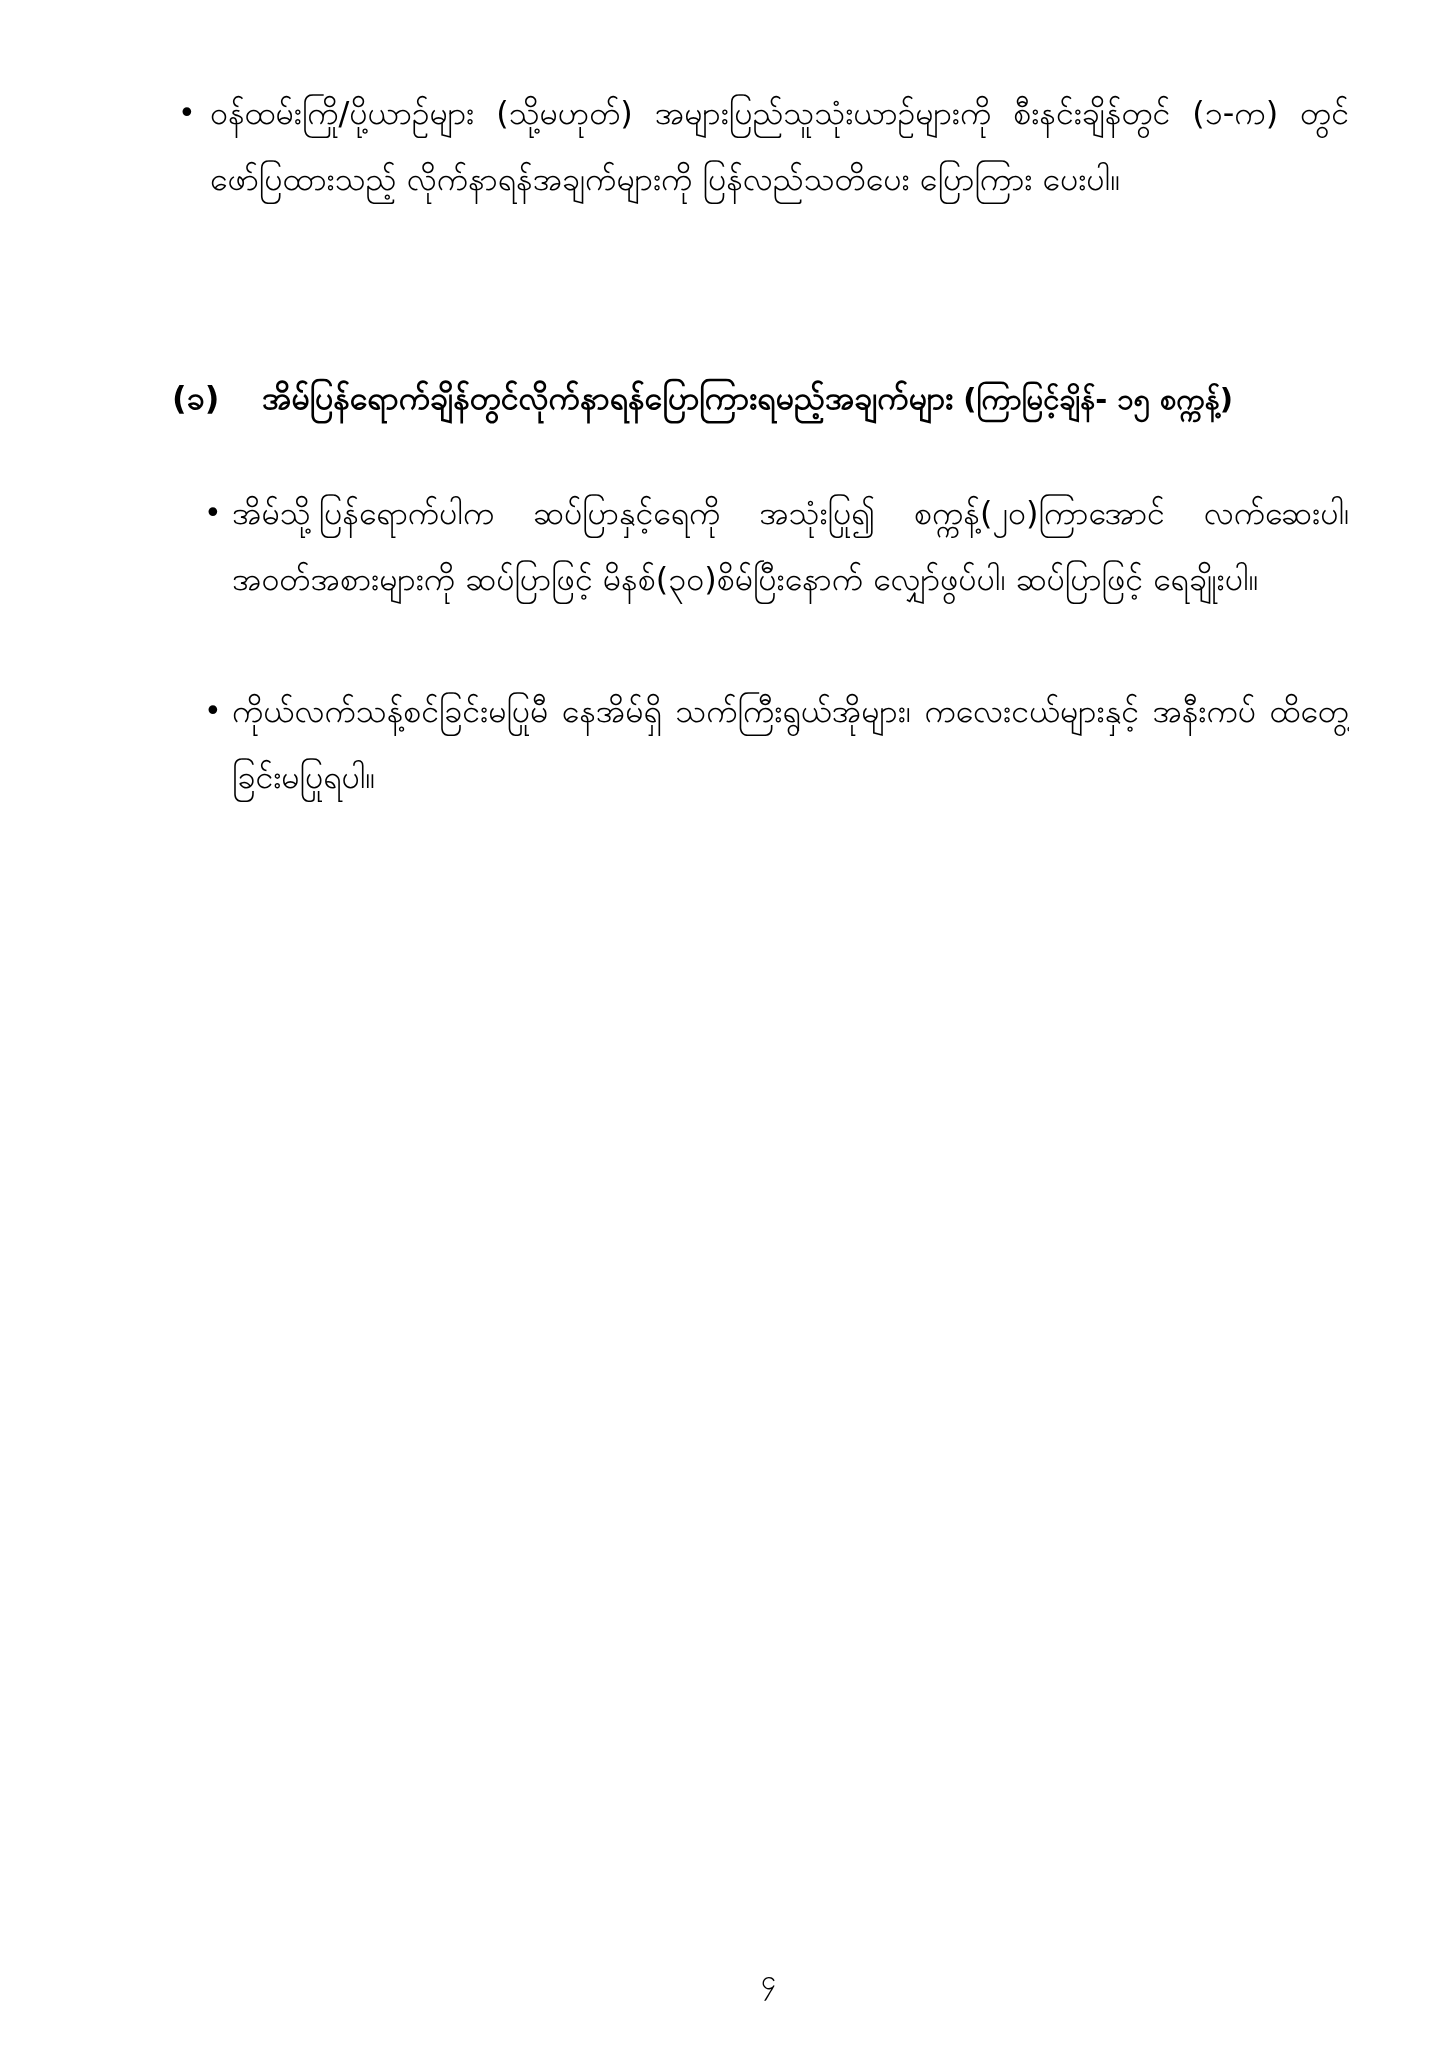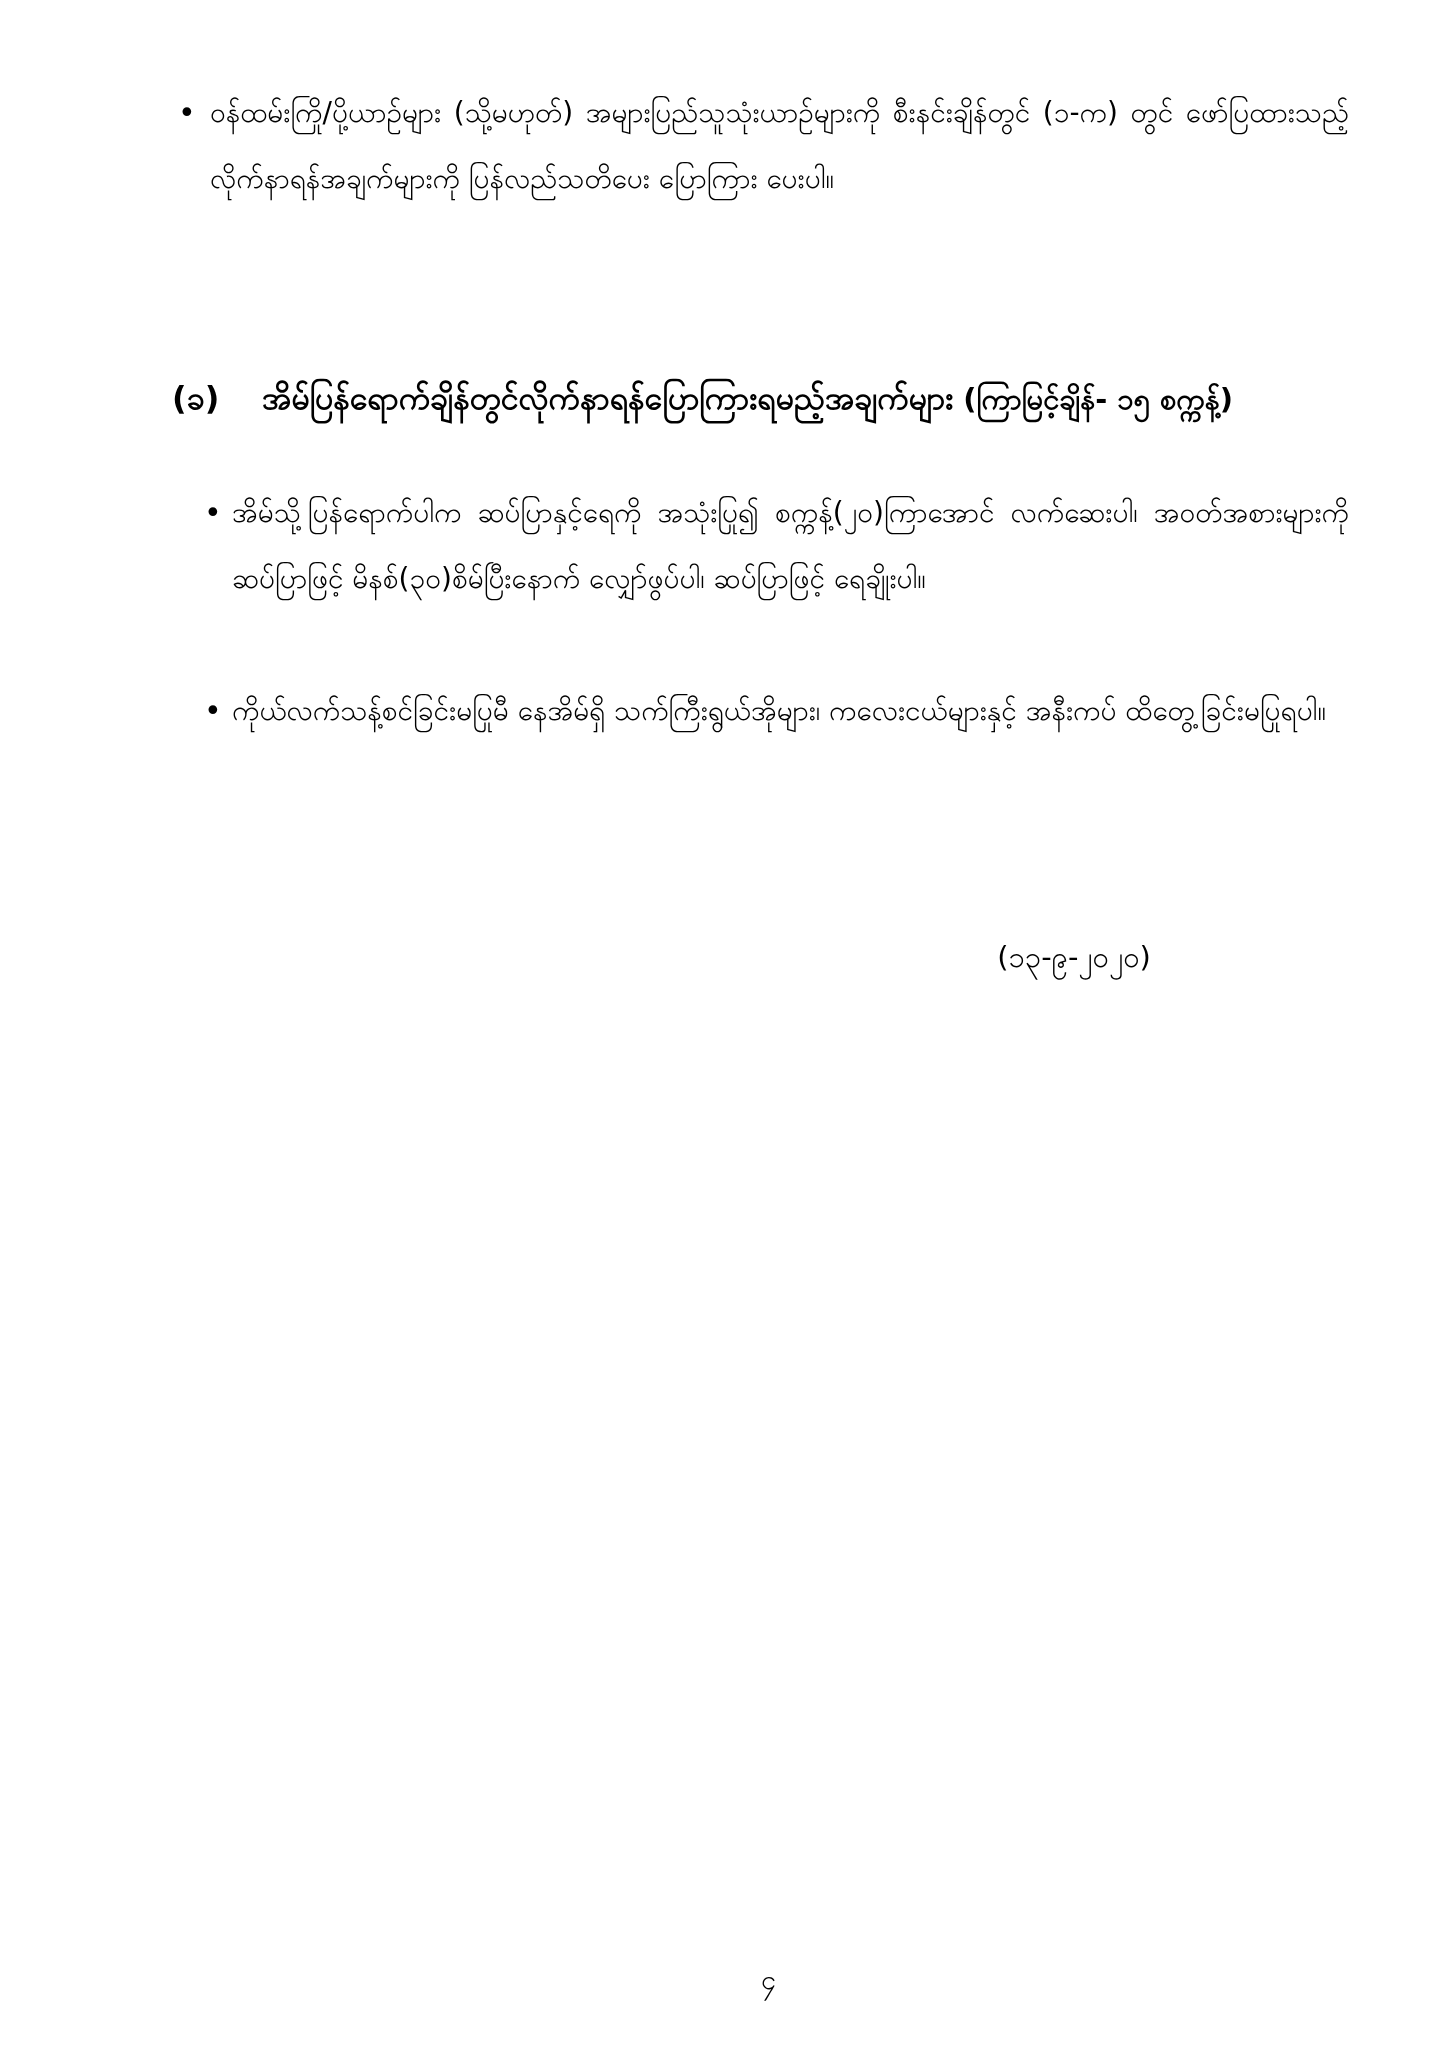--- a/index.html
+++ b/index.html
@@ -22,21 +22,21 @@
   }
   .marker {
     flex: 0 0 auto;
     font-size: 30px;
     line-height: 66px;
     color: #000;
   }
   .body-text {
     margin: 0;
     flex: 1 1 auto;
-    font-size: 28px;
+    font-size: 32px;
     line-height: 66px;
     text-align: justify;
     text-align-last: left;
     color: #000;
   }
 
   
   .intro { top: 80px; left: 170px; width: 1179px; height: 206px; }
   .intro .marker { width: 40px; padding-left: 8px; }
 
@@ -132,18 +132,17 @@
     <span class="marker">•</span>
     <p class="body-text">အိမ်သို့ပြန်ရောက်ပါက ဆပ်ပြာနှင့်ရေကို အသုံးပြု၍ စက္ကန့်(၂၀)ကြာအောင် လက်ဆေးပါ၊ အဝတ်အစားများကို ဆပ်ပြာဖြင့် မိနစ်(၃၀)စိမ်ပြီးနောက် လျှော်ဖွပ်ပါ၊ ဆပ်ပြာဖြင့် ရေချိုးပါ။</p>
   </div>
 
   <div class="bullet-row sub sub2">
     <span class="marker">•</span>
     <p class="body-text">ကိုယ်လက်သန့်စင်ခြင်းမပြုမီ နေအိမ်ရှိ သက်ကြီးရွယ်အိုများ၊ ကလေးငယ်များနှင့် အနီးကပ် ထိတွေ့ခြင်းမပြုရပါ။</p>
   </div>
 
   <div class="signature">
-    <p class="sig-date">(၁၃-၉-၂၀၂၀)</p>
   </div>
 
   <div class="page-number">၄</div>
 
 </div>
 
 </body></html>

